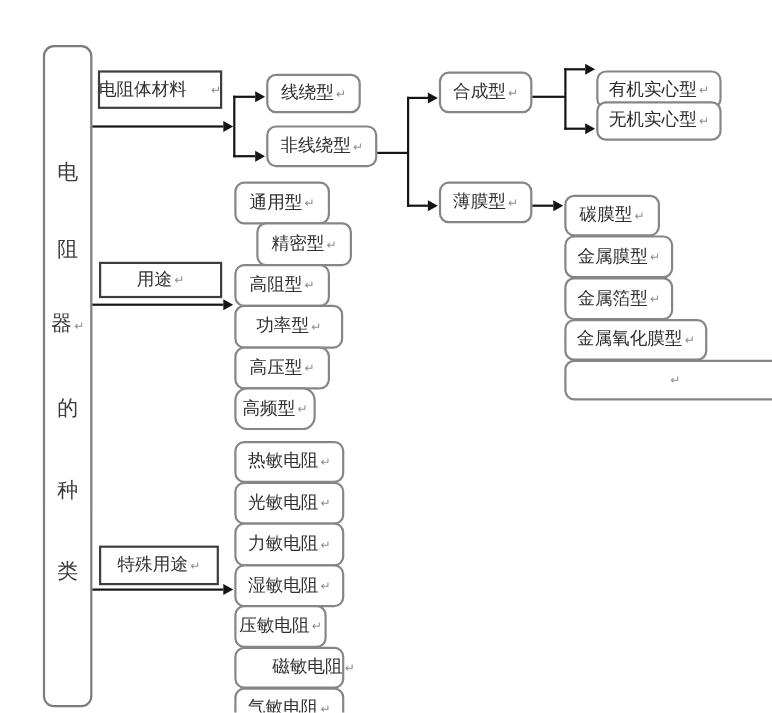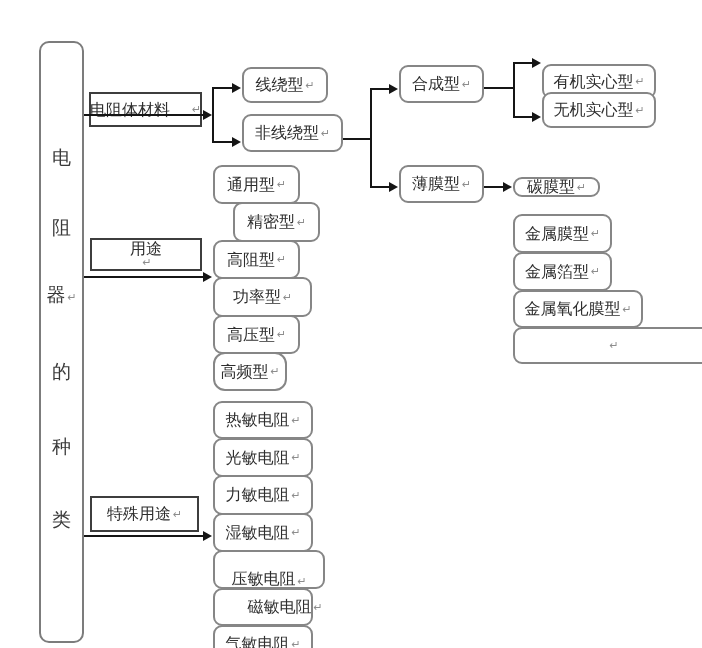--- a/index.html
+++ b/index.html
@@ -42,21 +42,21 @@
 <div class="stage">
 
   <div class="trunk" style="left:39px;top:41px;width:45px;height:602px;"></div>
   <div class="vchar" style="left:39px;top:148px;"><span>电</span></div>
   <div class="vchar" style="left:39px;top:218px;"><span>阻</span></div>
   <div class="vchar" style="left:39px;top:285px;"><span>器</span><span class="pm">↵</span></div>
   <div class="vchar" style="left:39px;top:362px;"><span>的</span></div>
   <div class="vchar" style="left:39px;top:437px;"><span>种</span></div>
   <div class="vchar" style="left:39px;top:510px;"><span>类</span></div>
 
-  <div class="node rect" style="left:89px;top:92px;width:113px;height:35px;gap:20px;">
+  <div class="node rect" style="left:89px;top:64px;width:113px;height:35px;gap:20px;">
     <span>电阻体材料</span>
       <span class="pm">↵</span>
   </div>
   <div class="hline" style="left:84px;top:114px;width:119px;"></div>
   <div class="arr" style="left:203px;top:110px;"></div>
 
   <div class="vline" style="left:212px;top:87px;height:56px;"></div>
   <div class="hline" style="left:212px;top:87px;width:20px;"></div>
   <div class="arr" style="left:232px;top:83px;"></div>
   <div class="hline" style="left:212px;top:141px;width:20px;"></div>
@@ -99,41 +99,41 @@
       <span class="pm">↵</span>
   </div>
   <div class="node round" style="left:542px;top:92px;width:114px;height:36px;">
     <span>无机实心型</span>
       <span class="pm">↵</span>
   </div>
 
   <div class="hline" style="left:484px;top:186px;width:19px;"></div>
   <div class="arr" style="left:503px;top:182px;"></div>
 
-  <div class="node round" style="left:513px;top:177px;width:87px;height:20px;">
+  <div class="node round" style="left:513px;top:177px;width:87px;height:38px;">
     <span>碳膜型</span>
       <span class="pm">↵</span>
   </div>
   <div class="node round" style="left:513px;top:214px;width:99px;height:39px;">
     <span>金属膜型</span>
       <span class="pm">↵</span>
   </div>
   <div class="node round" style="left:513px;top:252px;width:99px;height:39px;">
     <span>金属箔型</span>
       <span class="pm">↵</span>
   </div>
   <div class="node round" style="left:513px;top:290px;width:130px;height:38px;">
     <span>金属氧化膜型</span>
       <span class="pm">↵</span>
   </div>
   <div class="node round" style="left:513px;top:327px;width:200px;height:37px;">
       <span class="pm">↵</span>
   </div>
 
-  <div class="node rect" style="left:90px;top:238px;width:112px;height:33px;flex-direction:column;">
+  <div class="node rect" style="left:90px;top:238px;width:112px;height:33px;">
     <span>用途</span>
       <span class="pm">↵</span>
   </div>
   <div class="hline" style="left:84px;top:276px;width:119px;"></div>
   <div class="arr" style="left:203px;top:272px;"></div>
 
   <div class="node round" style="left:213px;top:165px;width:87px;height:39px;">
     <span>通用型</span>
       <span class="pm">↵</span>
   </div>
@@ -174,21 +174,21 @@
       <span class="pm">↵</span>
   </div>
   <div class="node round" style="left:213px;top:475px;width:100px;height:40px;">
     <span>力敏电阻</span>
       <span class="pm">↵</span>
   </div>
   <div class="node round" style="left:213px;top:513px;width:100px;height:39px;">
     <span>湿敏电阻</span>
       <span class="pm">↵</span>
   </div>
-  <div class="node round" style="left:213px;top:550px;width:112px;height:39px;align-items:flex-end;">
+  <div class="node round" style="left:213px;top:550px;width:84px;height:39px;">
     <span>压敏电阻</span>
       <span class="pm">↵</span>
   </div>
   <div class="node round" style="left:213px;top:588px;width:100px;height:38px;padding-left:44px;">
     <span>磁敏电阻</span>
       <span class="pm">↵</span>
   </div>
   <div class="node round" style="left:213px;top:625px;width:100px;height:38px;">
     <span>气敏电阻</span>
       <span class="pm">↵</span>

